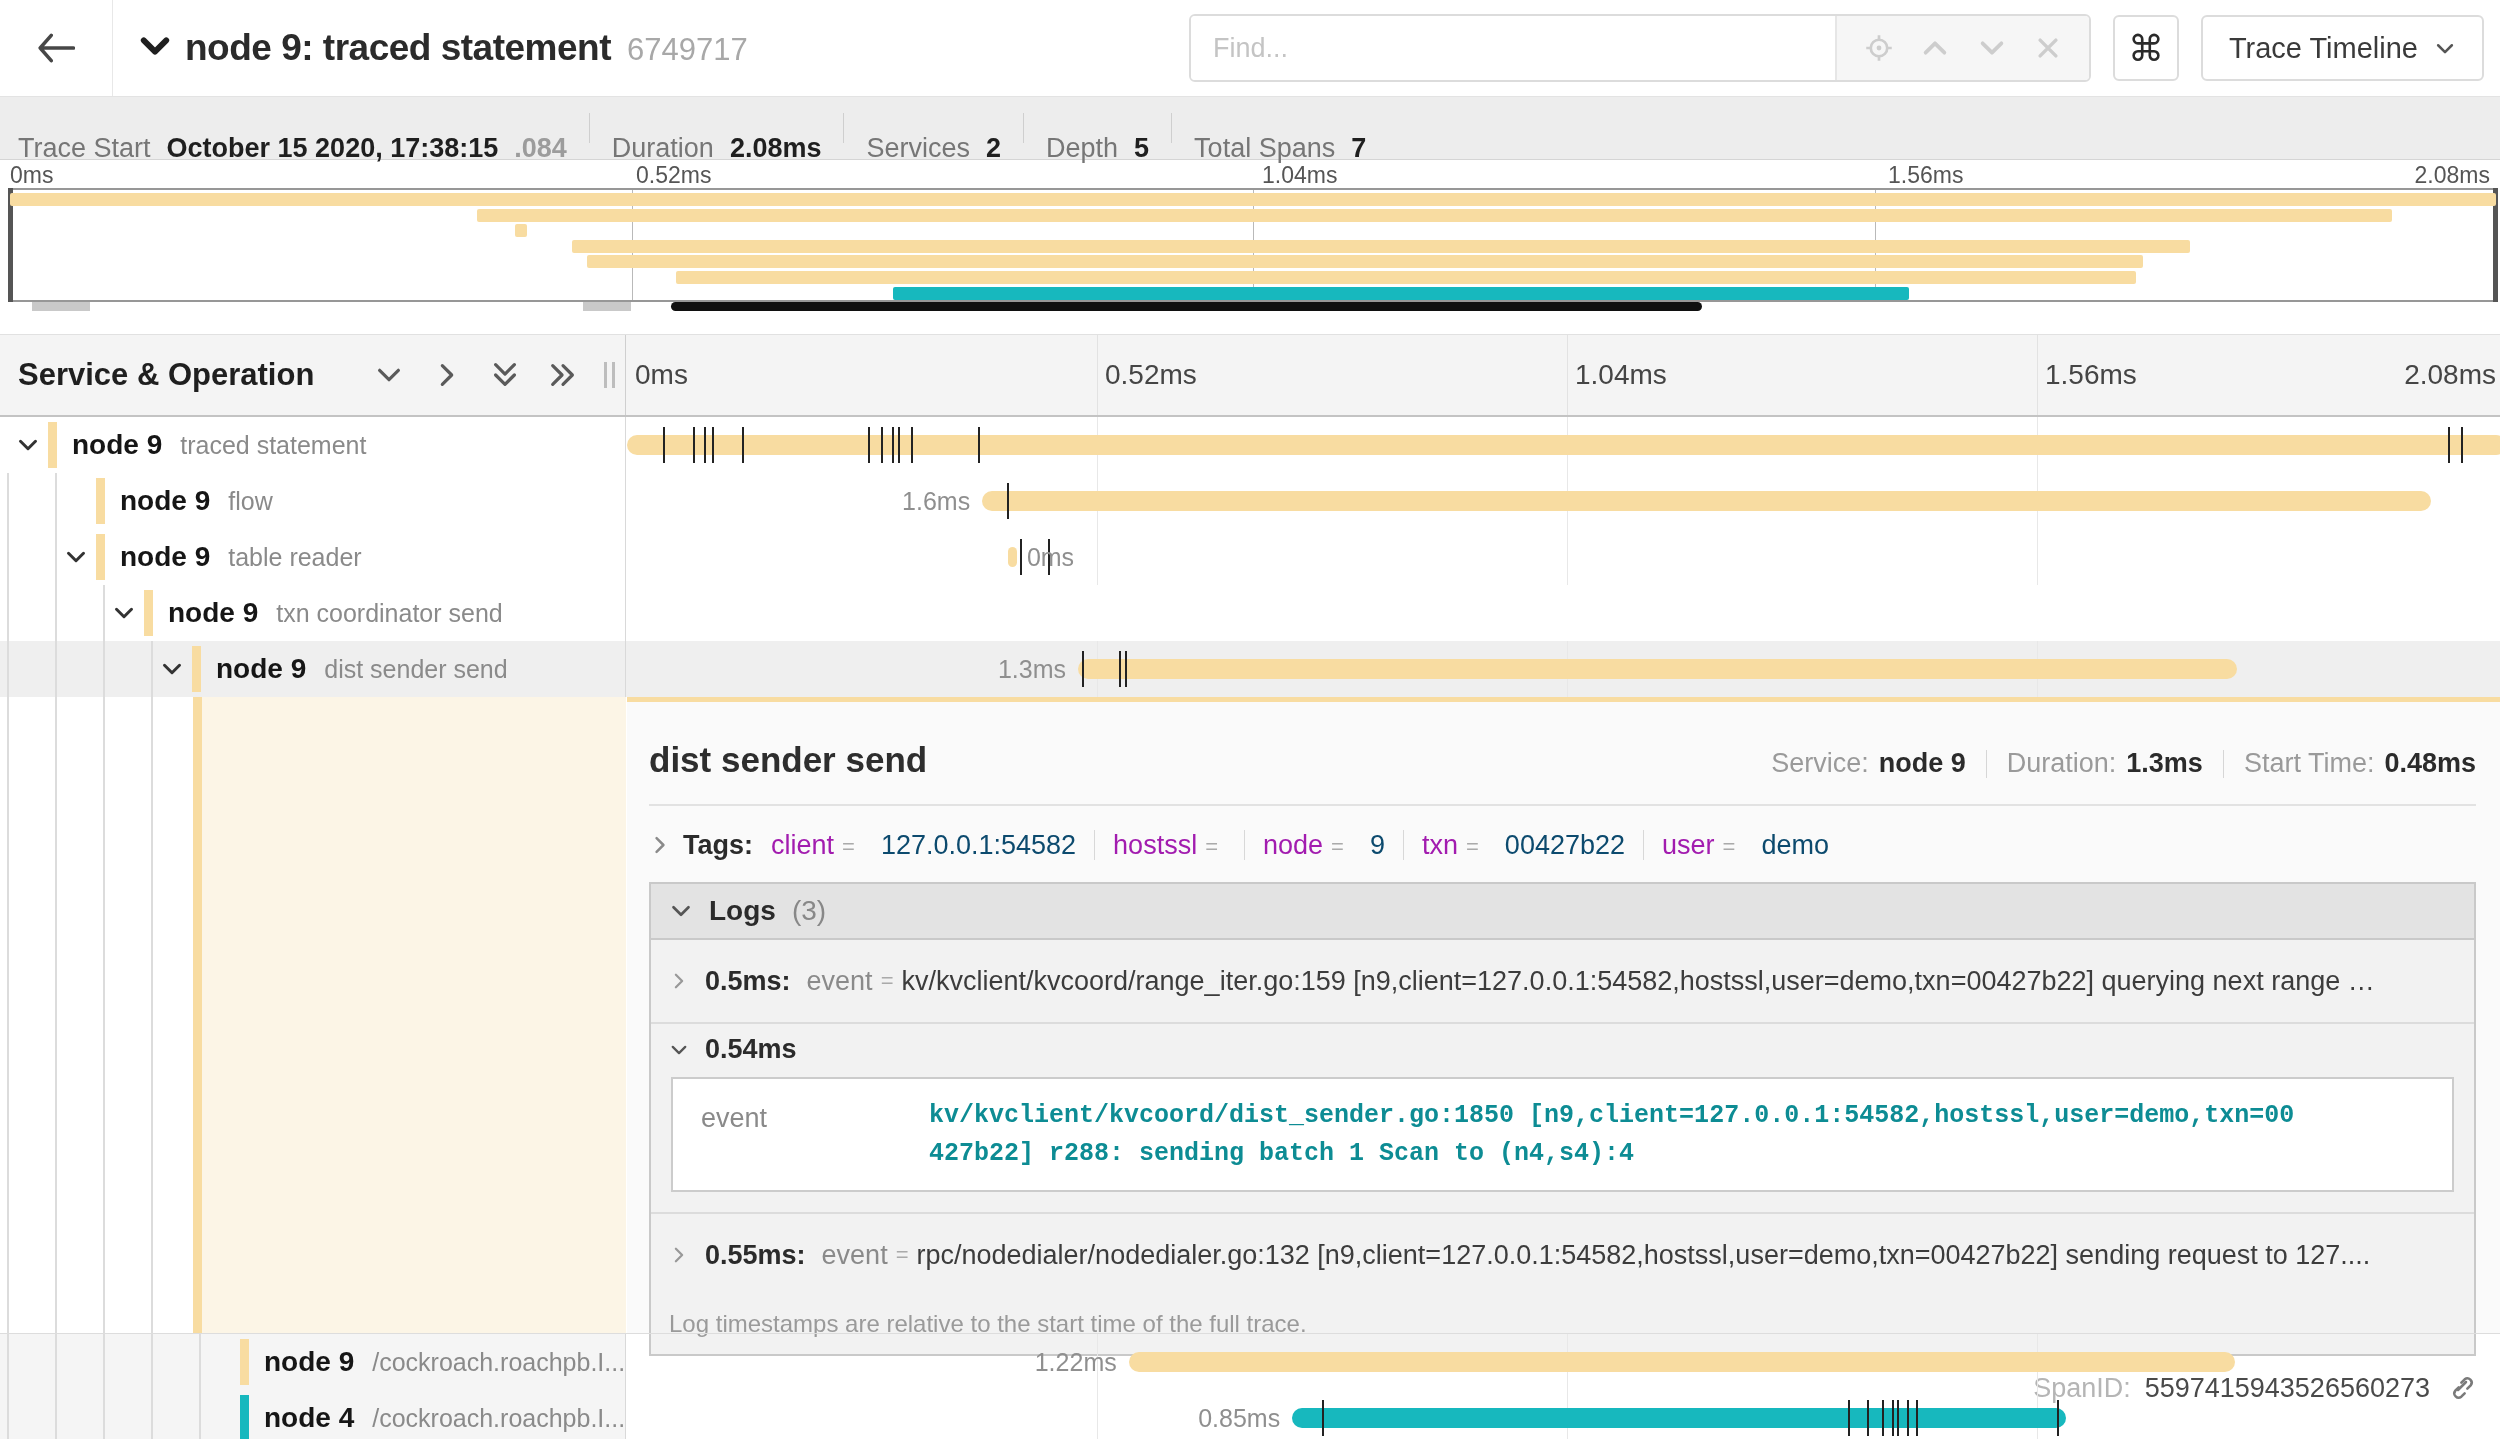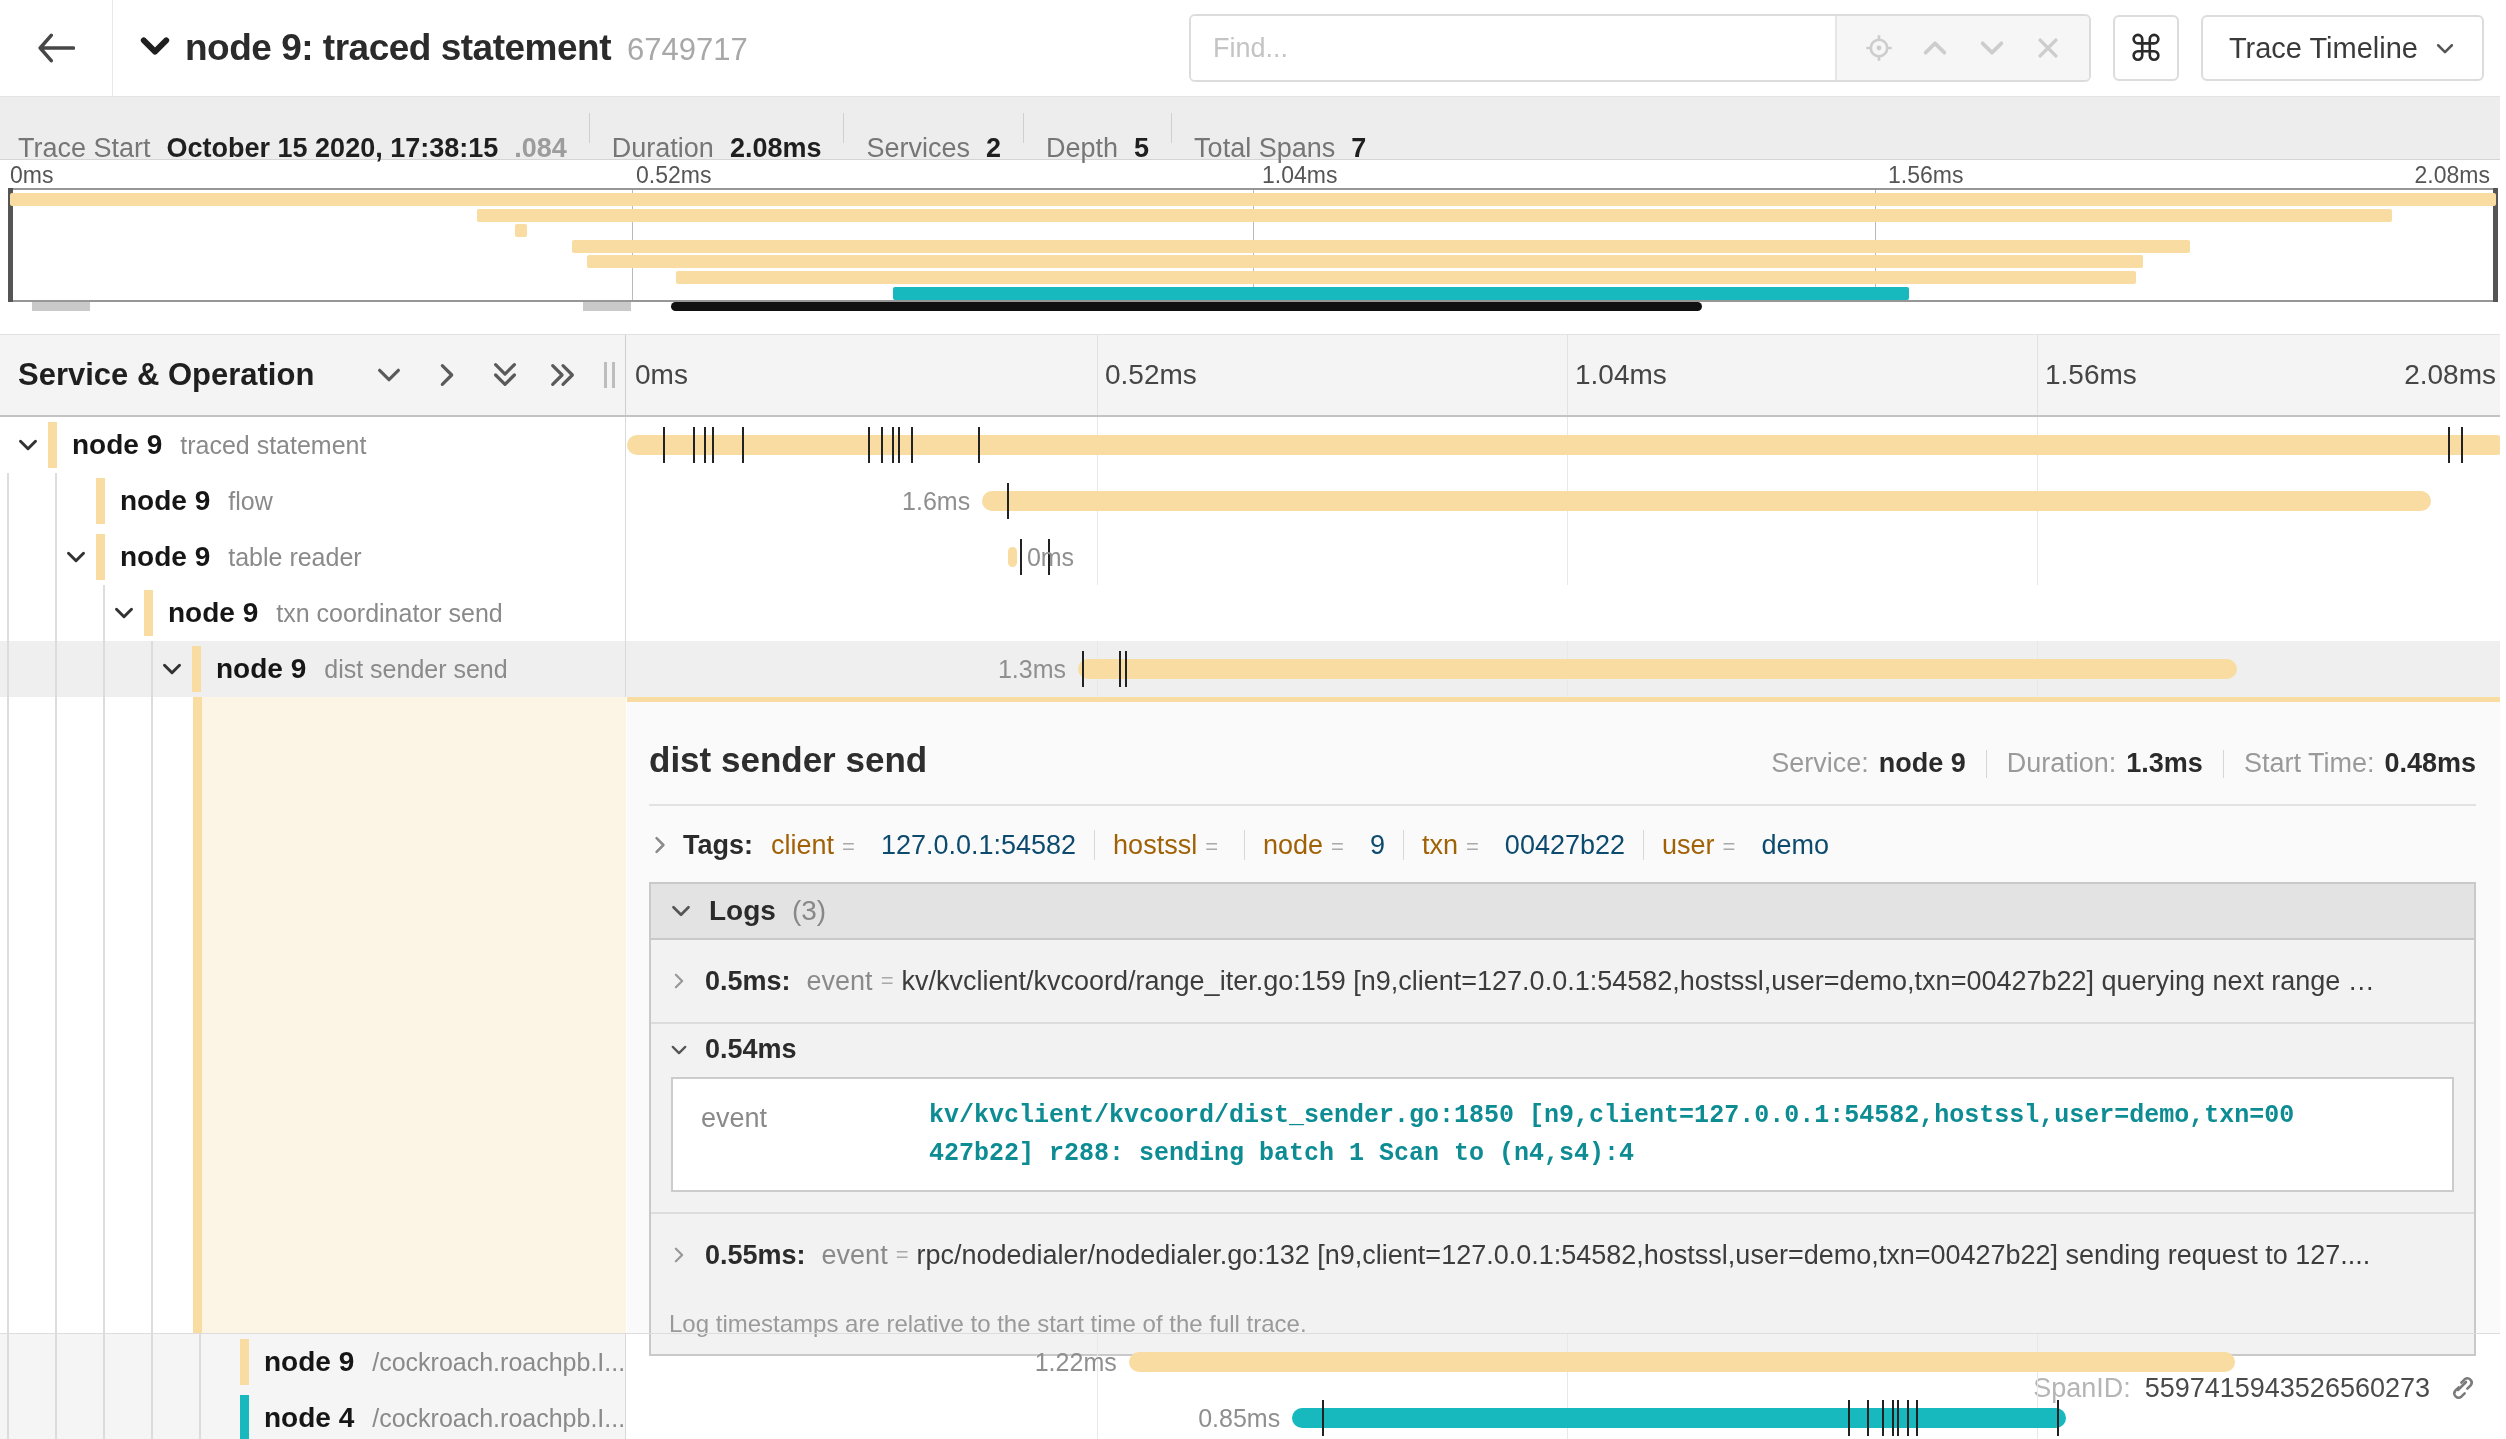--- a/index.html
+++ b/index.html
@@ -93,21 +93,21 @@
   .detail-header{display:flex;align-items:baseline;margin-top:38px;}
   .detail-title{font-size:35px;font-weight:700;color:#2e2e2e;}
   .detail-meta{margin-left:auto;display:flex;align-items:baseline;font-size:27px;}
   .meta-label{color:#9a9a9a;}
   .meta-value{color:#2b2b2b;font-weight:700;margin-left:10px;}
   .meta-sep{width:1px;height:28px;background:#d6d6d6;margin:0 20px;align-self:center;}
   .detail-hr{border:none;border-top:2px solid #e2e2e2;margin:24px 0 0 0;}
   .tags-row{display:flex;align-items:center;margin-top:16px;font-size:27px;height:46px;cursor:pointer;}
   .tags-label{font-weight:700;color:#2b2b2b;margin:0 18px 0 12px;}
   .tag{display:flex;align-items:baseline;white-space:nowrap;}
-  .tag-key{color:#a16207;}
+  .tag-key{color:#a21caf;}
   .tag-eq{color:#aaa;font-size:22px;margin:0 8px;}
   .tag-value{color:#0c4a6e;margin-left:18px;}
   .tag-sep{width:1px;height:30px;background:#d8d8d8;margin:0 18px;align-self:center;}
 
   .logs-box{margin-top:14px;border:2px solid #c9c9c9;background:#f2f2f2;}
   .logs-head{height:54px;background:#e3e3e3;display:flex;align-items:center;padding-left:18px;
              gap:16px;font-size:28px;border-bottom:2px solid #c9c9c9;cursor:pointer;}
   .logs-word{font-weight:700;color:#2b2b2b;}
   .logs-count{color:#888;}
   .log-line{display:flex;align-items:center;padding:0 24px 0 18px;font-size:27px;height:82px;cursor:pointer;}

